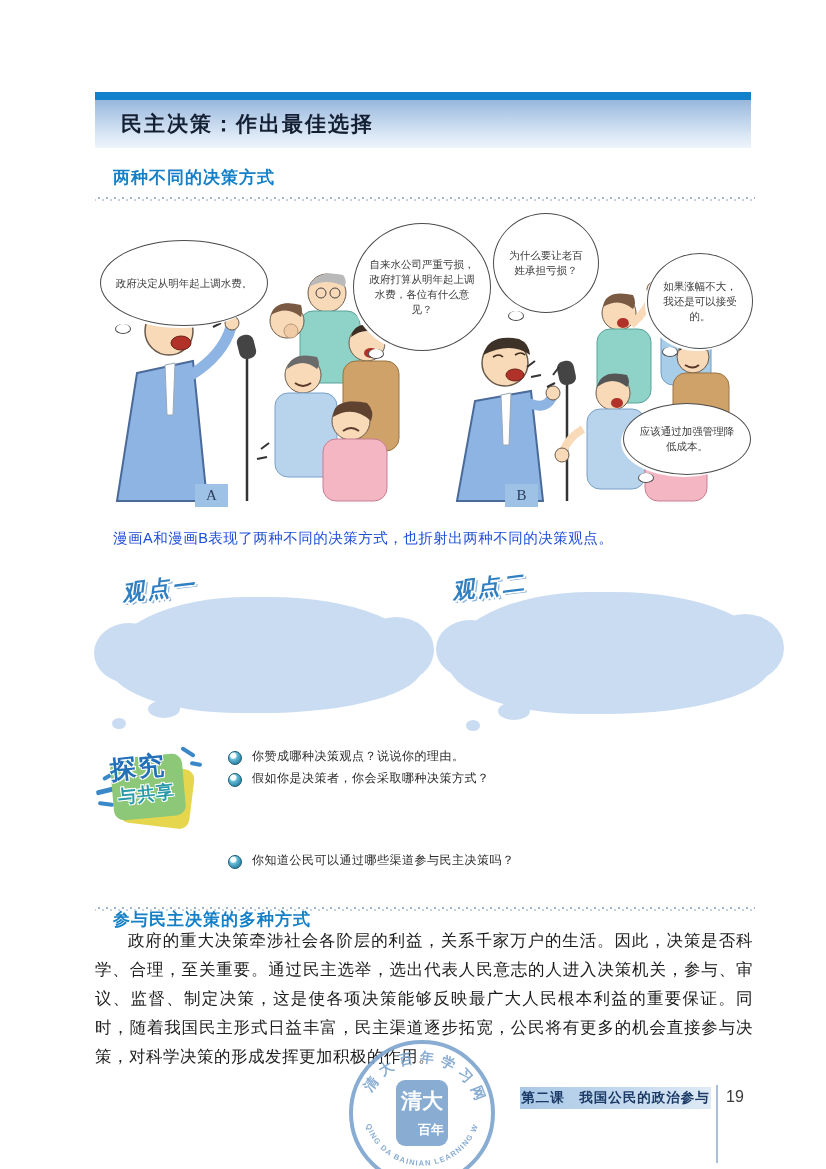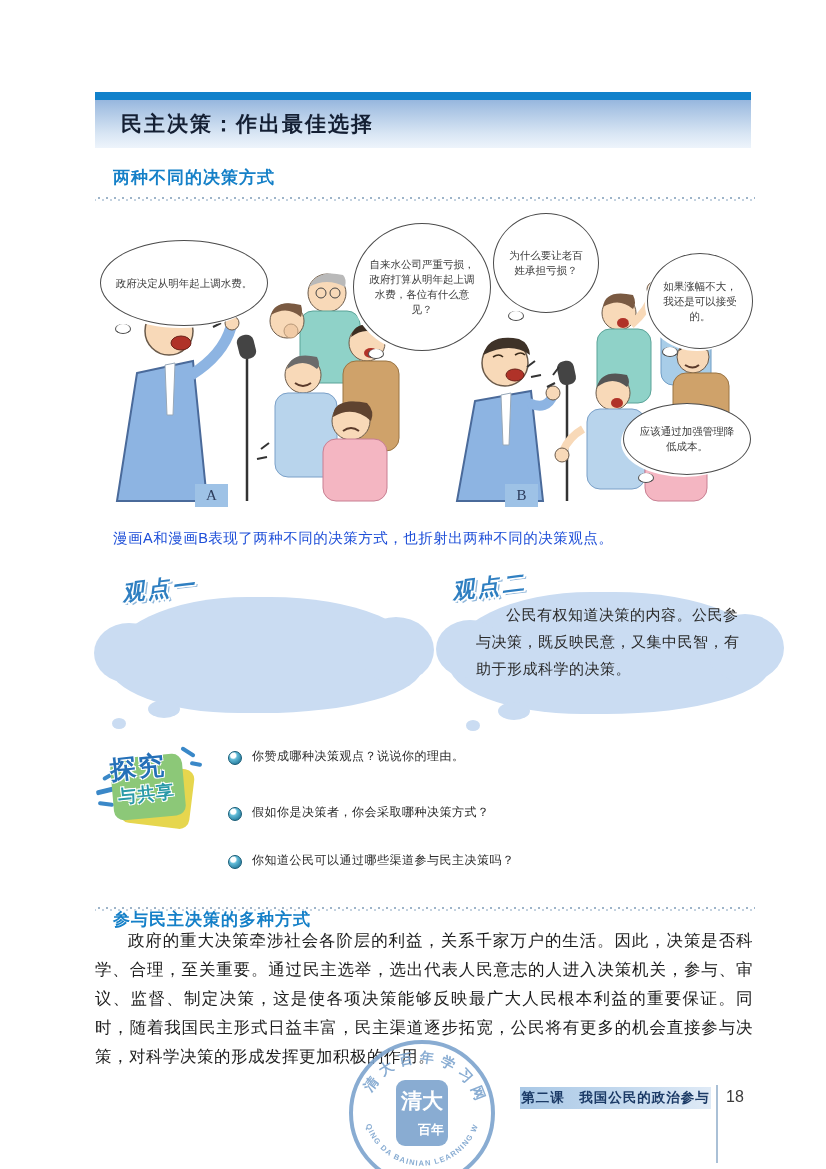--- a/index.html
+++ b/index.html
@@ -252,39 +252,38 @@
   <div class="cloud-tail-1" style="left:148px;top:700px;"></div>
   <div class="cloud-tail-2" style="left:112px;top:718px;"></div>
 
   <div class="viewpoint-label" style="left:452px;top:572px;">观点二</div>
   <div class="cloud" style="left:448px;top:592px;width:322px;height:122px;">
     <div class="lump-a" style="left:-12px;top:28px;width:68px;height:58px;"></div>
     <div class="lump-b" style="right:-14px;top:22px;width:78px;height:68px;"></div>
   </div>
   <div class="cloud-tail-1" style="left:498px;top:702px;"></div>
   <div class="cloud-tail-2" style="left:466px;top:720px;"></div>
-  <div class="cloud-text" style="left:476px;top:601px;width:272px;">公民有权知道决策的内容。公民参与决策，既反映民意，又集中民智，有助于形成科学的决策。</div>
 
   <div class="explore-logo">
     <span class="ray" style="left:0;top:44px;width:22px;height:5px;transform:rotate(-14deg);"></span>
     <span class="ray" style="left:2px;top:58px;width:16px;height:4px;transform:rotate(8deg);"></span>
     <span class="ray" style="left:6px;top:30px;width:14px;height:4px;transform:rotate(-30deg);"></span>
     <span class="ray" style="left:84px;top:6px;width:16px;height:4px;transform:rotate(32deg);"></span>
     <span class="ray" style="left:94px;top:18px;width:12px;height:4px;transform:rotate(10deg);"></span>
     <div class="shadow-sq"></div>
     <div class="green-sq"></div>
     <div class="t1">探究</div>
     <div class="t2">与共享</div>
   </div>
 
   <div class="question-row" style="top:748px;">
     <span class="bullet-dot"></span>
     <span class="question-text">你赞成哪种决策观点？说说你的理由。</span>
   </div>
-  <div class="question-row" style="top:804px;text-align:center;">
+  <div class="question-row" style="top:770px;text-align:center;">
     <span class="bullet-dot"></span>
     <span class="question-text">假如你是决策者，你会采取哪种决策方式？</span>
   </div>
   <div class="question-row" style="top:808px;margin-top:44px;">
     <span class="bullet-dot"></span>
     <span class="question-text">你知道公民可以通过哪些渠道参与民主决策吗？</span>
   </div>
 
   <div class="section-heading" style="top:908px;">参与民主决策的多种方式</div>
   <div class="dotted-rule" style="top:906px;"></div>
@@ -304,15 +303,15 @@
     </text>
     <rect x="49" y="42" width="52" height="66" rx="9" fill="#7fa6cf"></rect>
     <text x="75" y="70" font-size="21" font-weight="bold" fill="#ffffff" text-anchor="middle">清大</text>
     <text x="84" y="96" font-size="13" font-weight="bold" fill="#ffffff" text-anchor="middle">百年</text>
   </svg>
 
   <div class="footer-bar">
     <span class="lesson-text">第二课　我国公民的政治参与</span>
   </div>
   <div class="footer-rule"></div>
-  <div class="page-number">18</div>
+  <div class="page-number">19</div>
 
 </div>
 
 </body></html>

